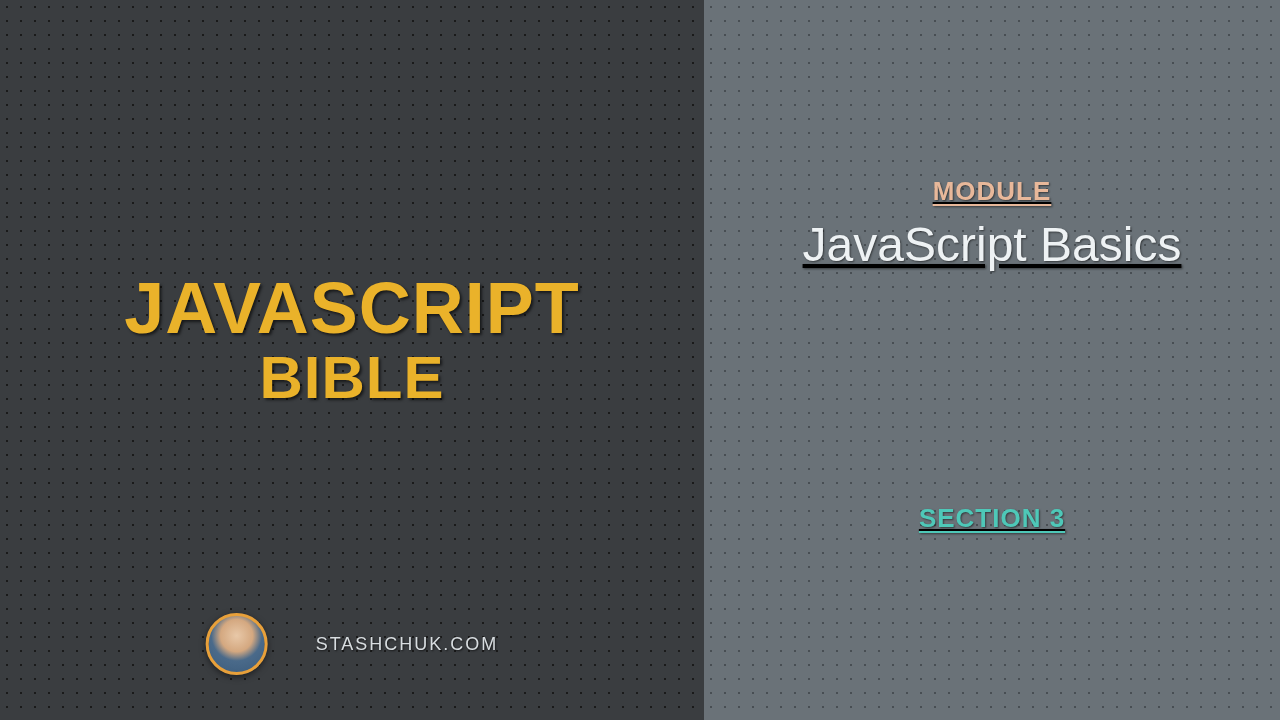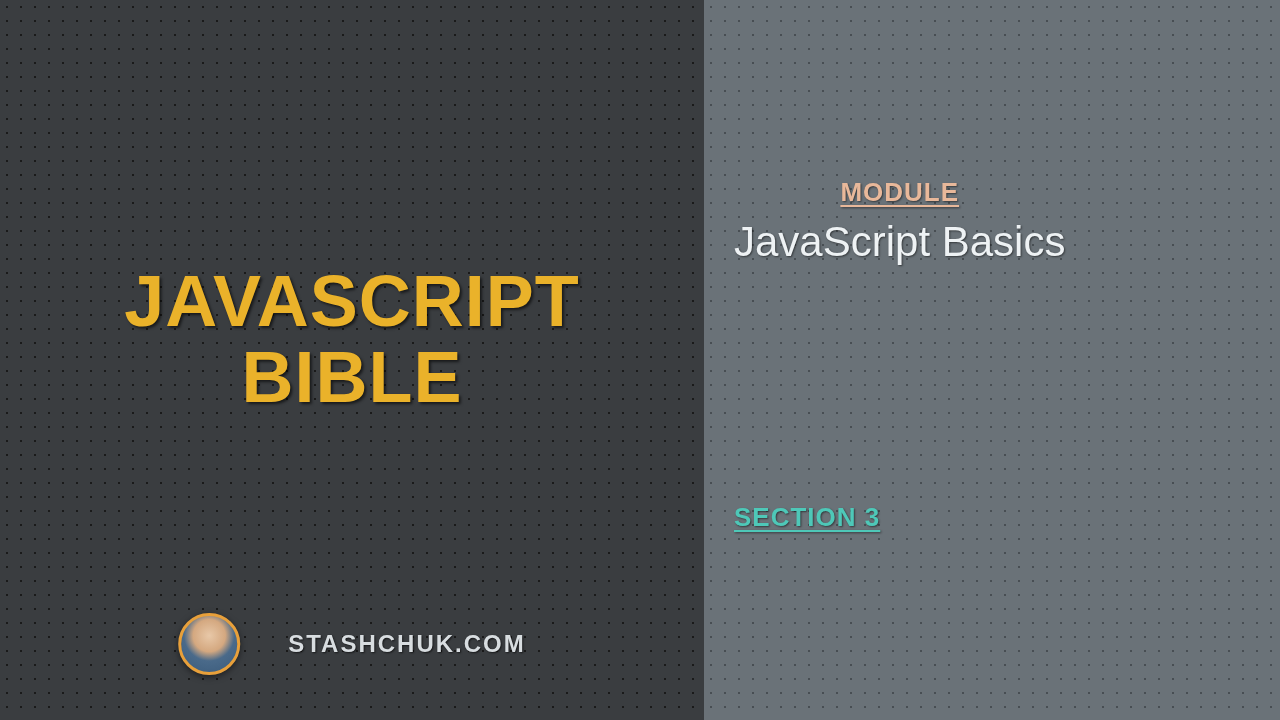--- a/index.html
+++ b/index.html
@@ -24,55 +24,56 @@
   }
   .right-panel {
     width: 45%;
     height: 100%;
     background-color: #6a7278;
     background-image: radial-gradient(circle, #484e53 1.2px, transparent 1.2px);
     background-size: 14px 14px;
     display: flex;
     flex-direction: column;
     justify-content: space-around;
-    align-items: flex-start;
+    align-items: center;
     padding: 60px 30px;
+    text-decoration: underline;
   }
   .title-block {
     text-align: center;
     color: #eab22a;
     font-weight: 900;
     line-height: 1.05;
     letter-spacing: 1px;
     text-shadow: 2px 2px 3px rgba(0,0,0,0.6);
     margin-top: -40px;
   }
   .title-line1 { font-size: 72px; }
-  .title-line2 { font-size: 72px; }
+  .title-line2 { font-size: 60px; }
   .footer {
     position: absolute;
     bottom: 45px;
     left: 50%;
     transform: translateX(-50%);
     display: flex;
     align-items: center;
     gap: 18px;
   }
   .avatar {
     width: 62px;
     height: 62px;
     border-radius: 50%;
     border: 3px solid #e8a03a;
     background: radial-gradient(circle at 50% 35%, #e8c8a8 0%, #d4a880 35%, #4a6a8a 55%, #3a5a7a 100%);
     box-shadow: 0 2px 6px rgba(0,0,0,0.5);
   }
   .site-name {
     color: #d8dde0;
-    font-size: 24px;
-    font-weight: 700;
+    font-size: 18px;
+    font-weight: 400;
     letter-spacing: 2px;
     text-shadow: 1px 1px 2px rgba(0,0,0,0.6);
     margin-left: 30px;
   }
   .info-block {
     text-align: center;
   }
   .info-label {
     font-size: 26px;
     font-weight: 700;
@@ -80,21 +81,21 @@
     text-decoration: underline;
     text-underline-offset: 4px;
     margin-bottom: 10px;
     text-shadow: 1px 1px 2px rgba(0,0,0,0.5);
   }
   .label-module { color: #e8b89a; }
   .label-section { color: #4ec8b8; }
   .label-lesson { color: #6bc878; }
   .info-value {
     color: #eef2f4;
-    font-size: 42px;
+    font-size: 48px;
     font-weight: 400;
     line-height: 1.15;
     text-shadow: 1px 1px 2px rgba(0,0,0,0.5);
   }
 </style>
 </head>
 <body>
 
 <div class="left-panel">
   <div class="title-block">

